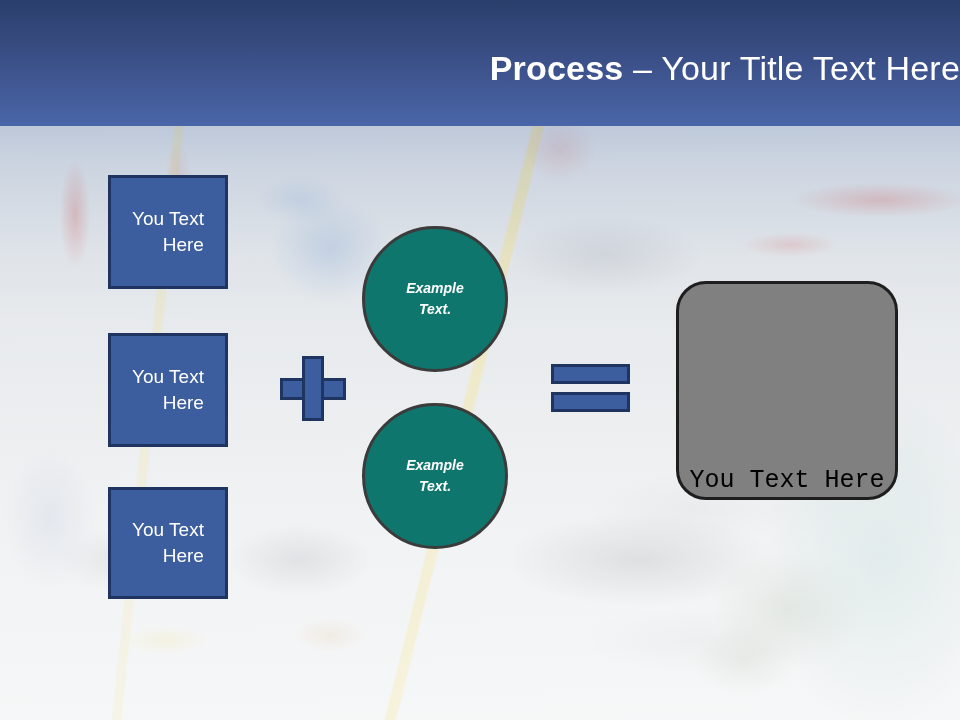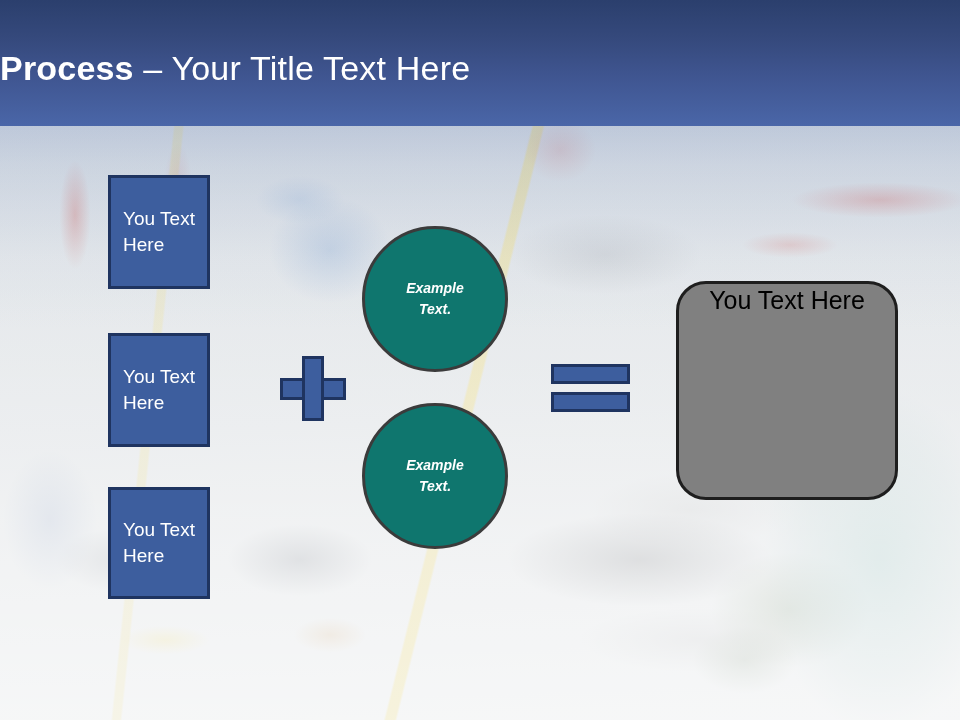--- a/index.html
+++ b/index.html
@@ -93,44 +93,44 @@
     position: absolute;
     left: 0; top: 0;
     width: 960px;
     height: 126px;
     background: linear-gradient(180deg, #2b3f6d 0%, #35497c 30%, #3f5590 60%, #4a66a8 100%);
   }
   .slide-title {
     position: absolute;
     left: 0; right: 0;
     top: 48px;
-    text-align: left;
+    text-align: right;
     color: #ffffff;
     font-size: 34px;
     line-height: 40px;
     letter-spacing: 0.2px;
     white-space: nowrap;
   }
   .slide-title .t-bold { font-weight: bold; }
   .slide-title .t-rest { font-weight: normal; }
 
   
   .input-box {
     position: absolute;
-    width: 102px;
+    width: 120px;
     background: #3d5e9e;
     border: 3px solid #1f3460;
     box-sizing: border-box;
     display: flex;
     align-items: center;
     justify-content: center;
     color: #ffffff;
     font-size: 19px;
     line-height: 26px;
-    text-align: left;
+    text-align: right;
     padding: 0 0;
   }
   .input-box-1 { left: 108px; top: 175px; height: 114px; }
   .input-box-2 { left: 108px; top: 333px; height: 114px; }
   .input-box-3 { left: 108px; top: 487px; height: 112px; }
 
   
   .plus-sign {
     position: absolute;
     left: 280px;
@@ -200,26 +200,27 @@
     position: absolute;
     left: 676px;
     top: 281px;
     width: 222px;
     height: 219px;
     background: #808080;
     border: 3px solid #1e1e1e;
     border-radius: 30px;
     box-sizing: border-box;
     display: flex;
-    align-items: flex-start;
+    align-items: flex-end;
     justify-content: center;
     color: #000000;
     font-size: 25px;
     line-height: 32px;
     text-align: center;
+    font-family: Liberation Mono, monospace;
   }
 </style>
 </head>
 <body>
 
 <div id="slide">
 
   <div class="photo-layer">
     <div class="photo-base"></div>
     <div class="photo-wash"></div>

